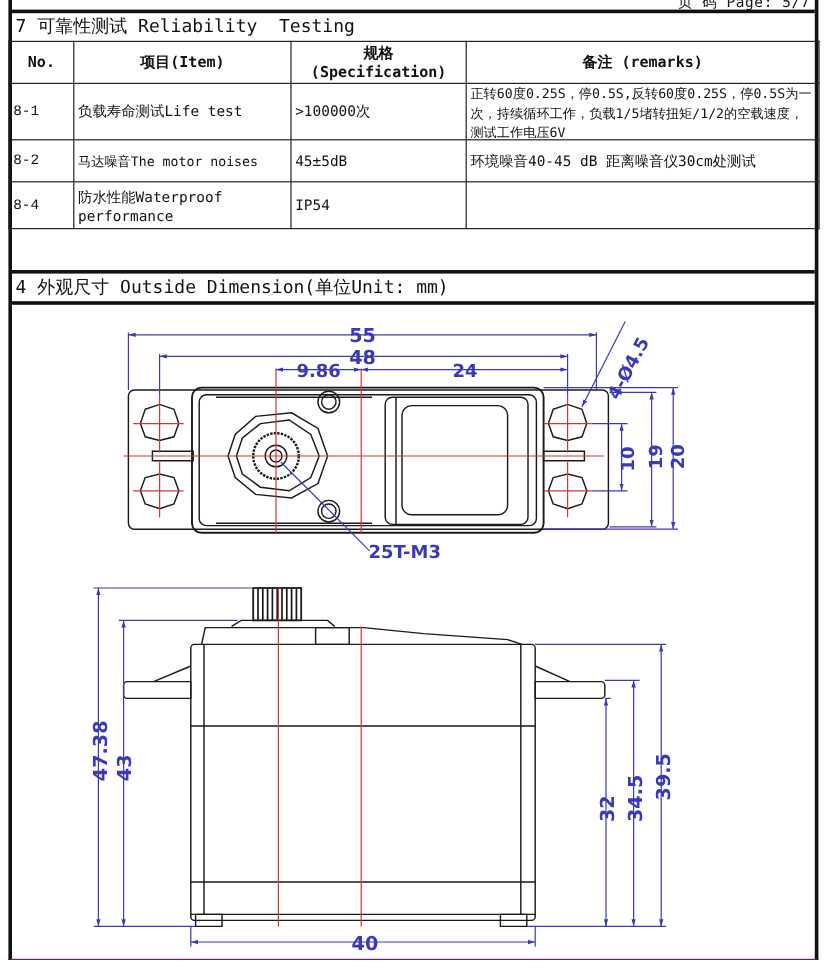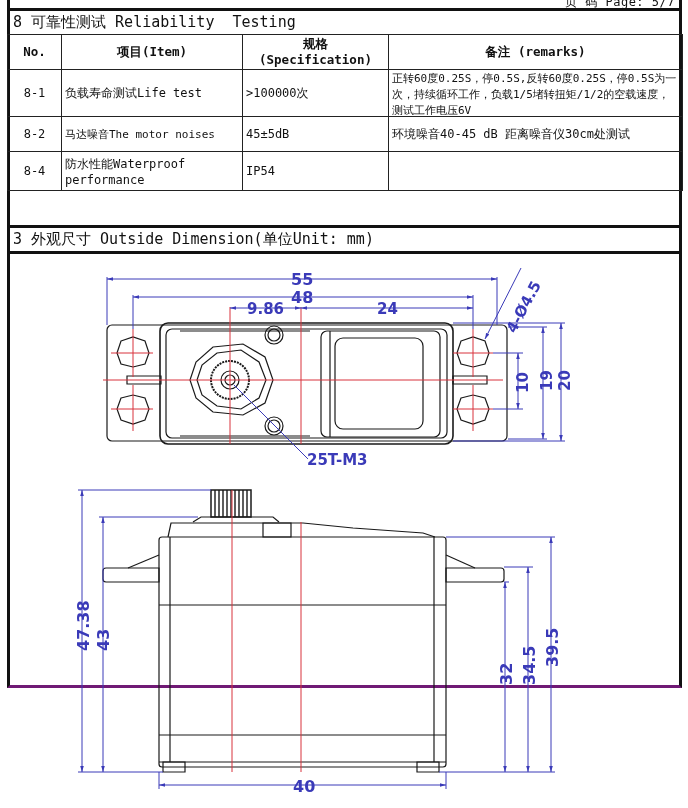--- a/index.html
+++ b/index.html
@@ -1,40 +1,40 @@
 <!DOCTYPE html>
 <html><head>
 <meta charset="utf-8">
 <style>
   html,body{margin:0;padding:0;background:#ffffff;}
   body{width:688px;height:808px;position:relative;overflow:hidden;font-family:"DejaVu Serif","Liberation Serif",serif;color:#111;}
-  .page{position:absolute;left:7px;top:0;width:675px;height:688px;border-left:3px solid #111;border-right:3px solid #111;border-bottom:3px solid #701a75;box-sizing:border-box;}
+  .page{position:absolute;left:7px;top:0;width:675px;height:800px;border-left:3px solid #111;border-right:3px solid #111;border-bottom:1px solid #701a75;box-sizing:border-box;}
   .pageinfo{position:absolute;right:4px;top:-6px;font-size:12px;letter-spacing:0.5px;font-family:"DejaVu Sans Mono","Liberation Mono",monospace;}
   .hline{position:absolute;left:0;right:0;background:#111;}
   .sec-title{position:absolute;left:3px;font-size:15px;font-family:"DejaVu Sans Mono","Liberation Mono",monospace;white-space:pre;}
   table.rt{position:absolute;left:-3px;top:34px;width:675px;border-collapse:collapse;table-layout:fixed;}
   table.rt td,table.rt th{border:1.5px solid #222;font-size:12px;font-family:"DejaVu Sans Mono","Liberation Mono",monospace;padding:1px 3px;vertical-align:middle;overflow:hidden;}
   table.rt th{font-weight:bold;text-align:center;font-size:12.5px;line-height:16px;}
-  table.rt td.no{text-align:center;}
+  table.rt td.no{text-align:left;font-family:Liberation Mono, monospace;}
   .r1 td{height:42px;}
   .r2 td{height:32px;margin-top:16px;}
   .r3 td{height:38px;}
   .r4 td{height:36px;}
   .rem1{font-size:11px;line-height:16px;max-height:44px;overflow:hidden;}
   .bold{font-weight:bold;}
   .drawing{position:absolute;left:0;top:261px;width:669px;height:543px;font-weight:bold;}
   .drawing svg{position:absolute;left:-7px;top:-254px;}
 </style>
 </head>
 <body>
 
 <div class="page">
   <div class="pageinfo">页  码 Page: 5/7</div>
   <div class="hline" style="top:8px;height:3px;"></div>
-  <div class="sec-title" style="top:13px;">8 可靠性测试 Reliability  Testing</div>
+  <div class="sec-title" style="top:13px;">7 可靠性测试 Reliability  Testing</div>
 
   <table class="rt">
     <colgroup>
         <col style="width:54px">
         <col style="width:181px">
         <col style="width:146px">
         <col style="width:294px">
       </colgroup>
     <tbody>
         <tr style="height:33px">
@@ -63,21 +63,21 @@
     <tr class="r4">
       <td class="no">8-4</td>
       <td>防水性能Waterproof performance</td>
       <td>IP54</td>
       <td></td>
     </tr>
   </tbody>
     </table>
 
   <div class="hline" style="top:225px;height:3px;"></div>
-  <div class="sec-title" style="top:230px;">3 外观尺寸 Outside Dimension(单位Unit: mm)</div>
+  <div class="sec-title" style="top:230px;">4 外观尺寸 Outside Dimension(单位Unit: mm)</div>
   <div class="hline" style="top:251px;height:3px;"></div>
 
   <div class="drawing">
     <svg width="688" height="808" viewBox="0 0 688 808" xmlns="http://www.w3.org/2000/svg">
       <defs>
         <marker id="ar" viewBox="0 0 10 10" refX="10" refY="5" markerWidth="6" markerHeight="6" orient="auto-start-reverse">
             <path d="M0,2 L10,5 L0,8 z" fill="#3a3ab8"></path>
           </marker>
       </defs>
 

